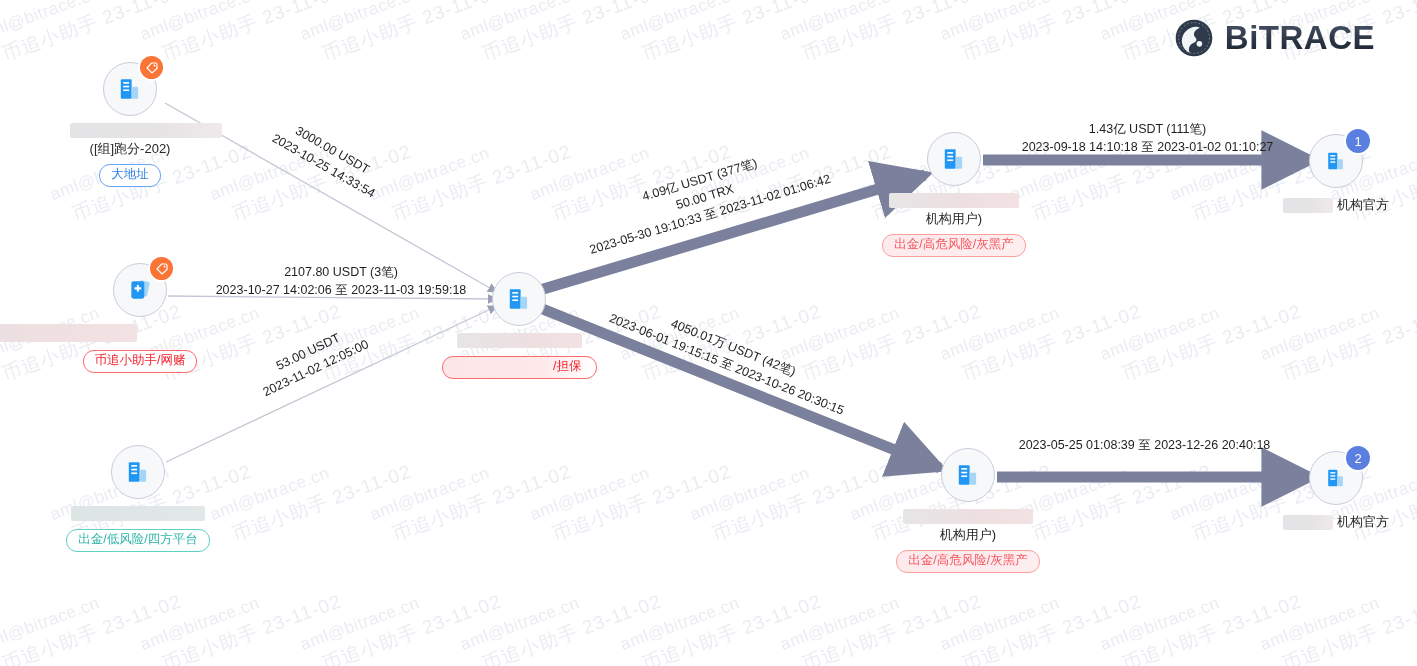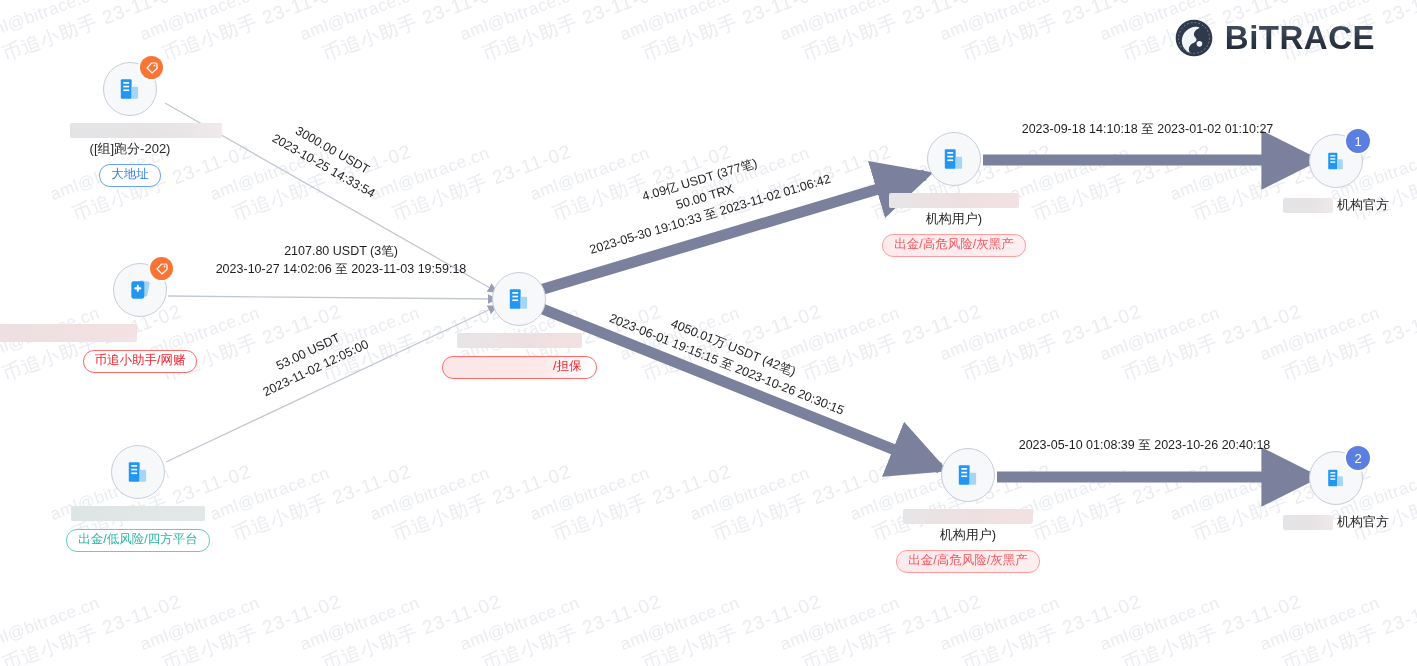--- a/index.html
+++ b/index.html
@@ -350,21 +350,21 @@
     <path d="M983,160 L1312,160" stroke="#7b819d" stroke-width="11" fill="none" marker-end="url(#arrowThick)"></path>
 
     <path d="M997,477 L1312,477" stroke="#7b819d" stroke-width="11" fill="none" marker-end="url(#arrowThick)"></path>
   </svg>
 
   <div class="edge-label" style="left:238px; top:140px; width:180px; transform:rotate(29.6deg);">
     <span class="ln">3000.00 USDT</span>
     <span class="ln">2023-10-25 14:33:54</span>
   </div>
 
-  <div class="edge-label" style="left:176px; top:242px; width:330px;text-align:center;">
+  <div class="edge-label" style="left:176px; top:263px; width:330px;text-align:center;">
     <span class="ln">2107.80 USDT (3笔)</span>
     <span class="ln">2023-10-27 14:02:06 至 2023-11-03 19:59:18</span>
   </div>
 
   <div class="edge-label" style="left:232px; top:342px; width:160px; transform:rotate(-25.5deg);">
     <span class="ln">53.00 USDT</span>
     <span class="ln">2023-11-02 12:05:00</span>
   </div>
 
   <div class="edge-label" style="left:570px; top:170px; width:270px; transform:rotate(-16.6deg);">
@@ -372,25 +372,26 @@
     <span class="ln">50.00 TRX</span>
     <span class="ln">2023-05-30 19:10:33 至 2023-11-02 01:06:42</span>
   </div>
 
   <div class="edge-label" style="left:595px; top:338px; width:270px; transform:rotate(21.8deg);">
     <span class="ln">4050.01万 USDT (42笔)</span>
     <span class="ln">2023-06-01 19:15:15 至 2023-10-26 20:30:15</span>
   </div>
 
   <div class="edge-label" style="left:985px; top:120px; width:325px;">
+    <span class="ln">1.43亿 USDT (111笔)</span>
     <span class="ln">2023-09-18 14:10:18 至 2023-01-02 01:10:27</span>
   </div>
 
   <div class="edge-label" style="left:982px; top:436px; width:325px;">
-    <span class="ln">2023-05-10 01:08:39 至 2023-10-26 20:40:18</span>
+    <span class="ln">2023-05-25 01:08:39 至 2023-12-26 20:40:18</span>
   </div>
 
   <div class="node" style="left:130px; top:62px;">
     <div class="circle">
       <svg width="26" height="26" viewBox="0 0 24 24">
         <rect x="3.5" y="3" width="10" height="18" rx="1" fill="#2196f3"></rect>
         <rect x="13.5" y="10" width="6" height="11" rx="1" fill="#a5d6f7"></rect>
         <rect x="5.8" y="5.6" width="5.4" height="1.5" fill="#fff"></rect>
         <rect x="5.8" y="9" width="5.4" height="1.5" fill="#fff"></rect>
         <rect x="5.8" y="12.4" width="5.4" height="1.5" fill="#fff"></rect>

